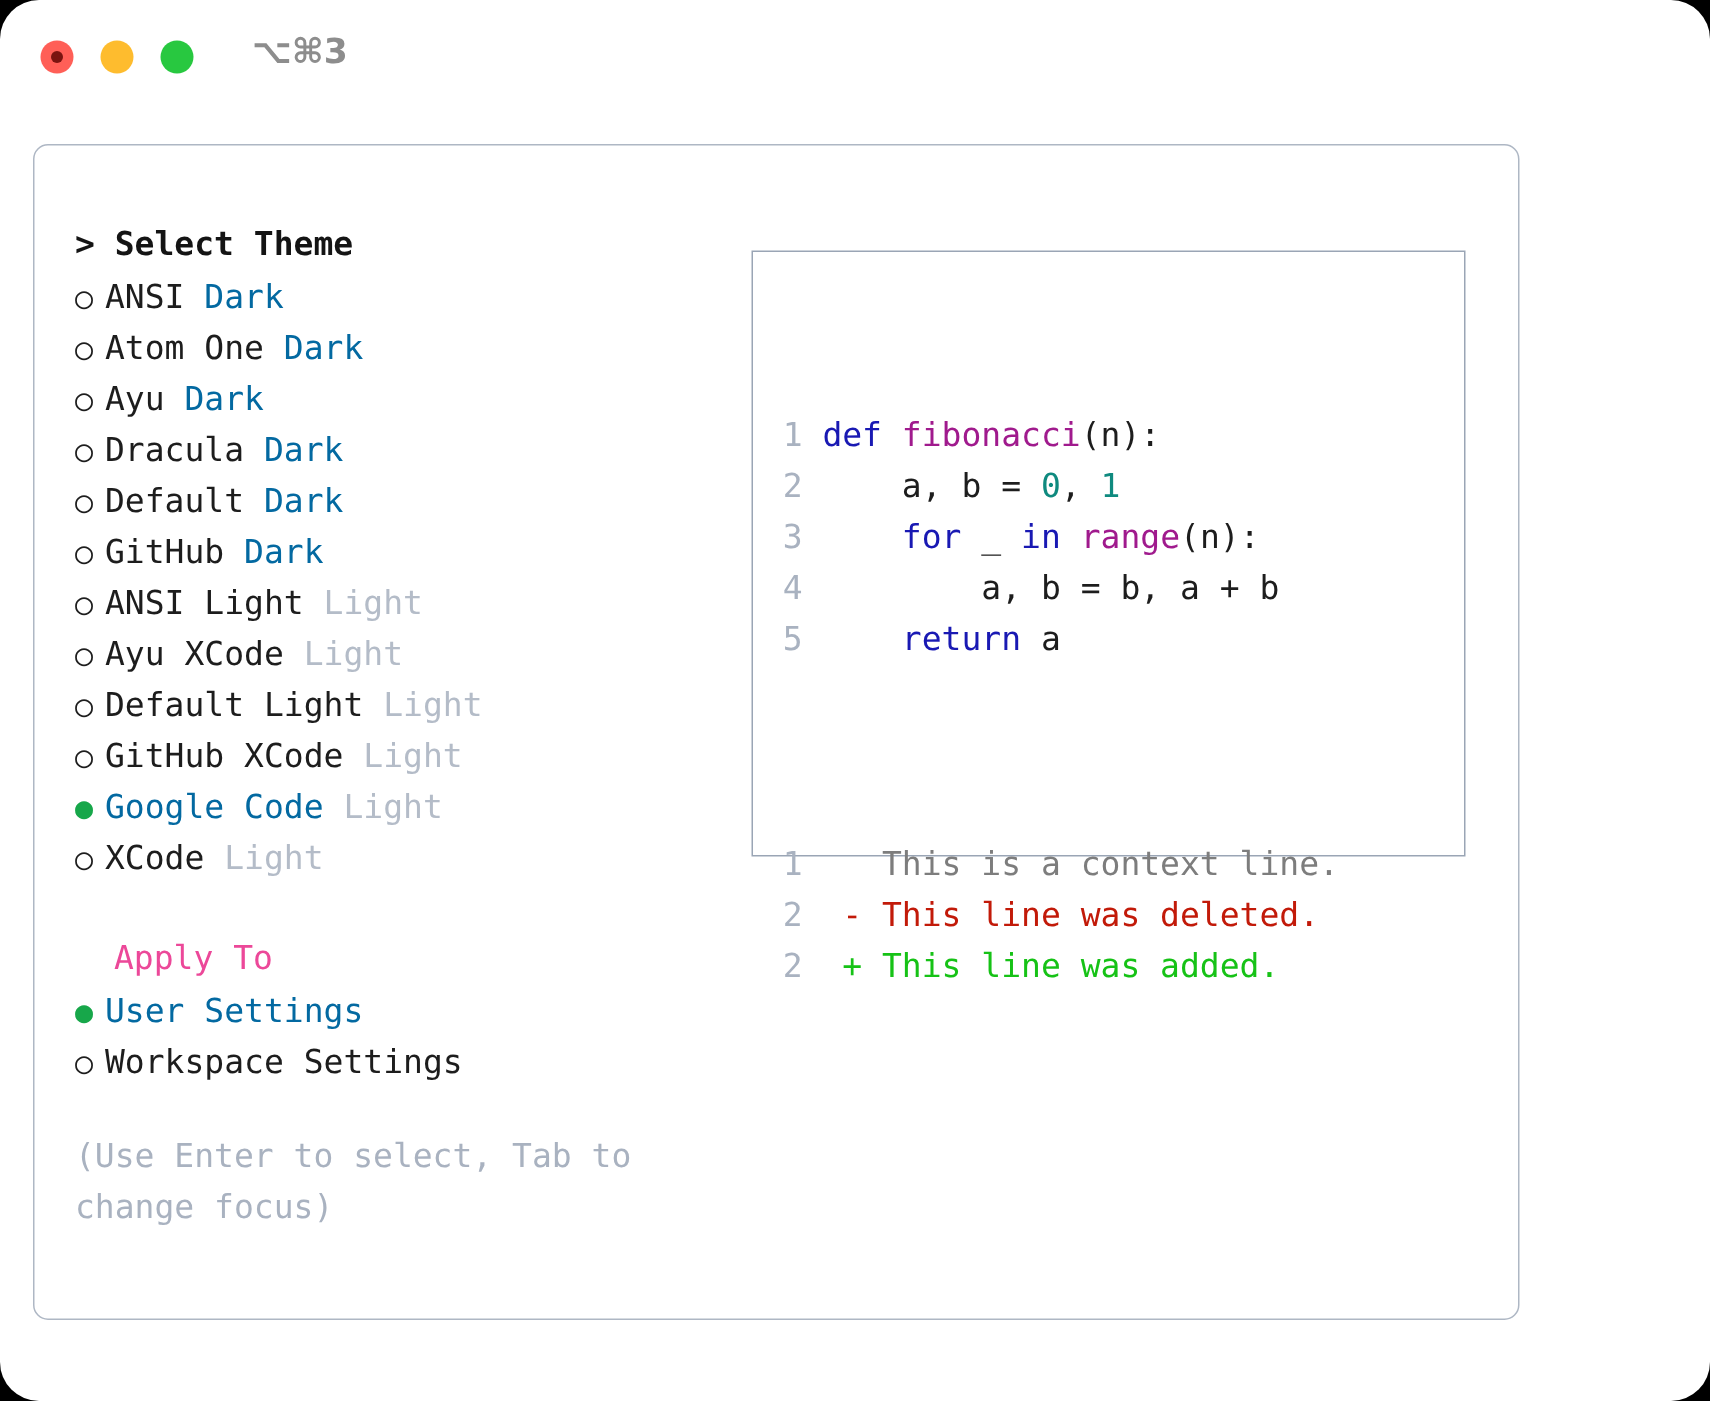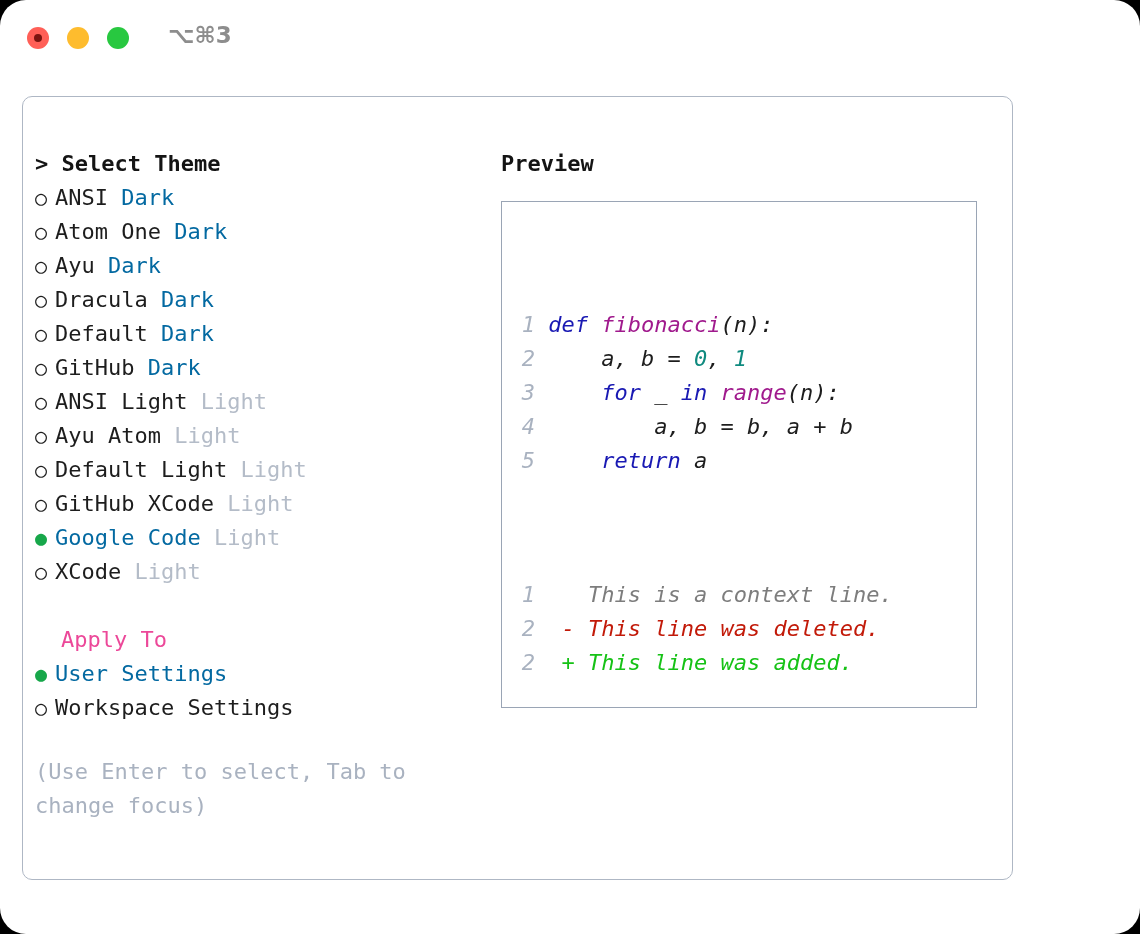--- a/index.html
+++ b/index.html
@@ -71,21 +71,21 @@
     height: 784px;
     border: 1.6px solid #aeb7c4;
     border-radius: 10px;
     box-sizing: border-box;
     background: #ffffff;
   }
 
   
   #left-col {
     position: absolute;
-    left: 12px;
+    left: 27px;
     top: 50px;
     width: 440px;
   }
 
   .section-head {
     font-size: 22px;
     font-weight: bold;
     color: #141414;
     height: 34px;
     line-height: 34px;
@@ -139,47 +139,46 @@
   #preview-title {
     font-size: 22px;
     font-weight: bold;
     color: #141414;
     height: 34px;
     line-height: 34px;
   }
   #preview-box {
     margin-top: 20px;
     width: 476px;
-    height: 507px;
+    height: 404px;
     border: 1.6px solid #9aa5b5;
     box-sizing: border-box;
     background: #ffffff;
     position: relative;
-    font-style: italic;
   }
   #code {
     position: absolute;
     left: 19px;
     top: 38px;
     font-size: 22px;
     line-height: 34px;
     white-space: pre;
   }
   .ln {
     color: #a9b2c0;
     display: inline-block;
     width: 14px;
     text-align: right;
   }
   .kw   { color: #1919b3; }
   .fn   { color: #a01a8d; }
   .num  { color: #0f8a7f; }
   .pl   { color: #1d1d1d; }
 
-  .diff-block { margin-top: 32px; }
+  .diff-block { margin-top: 48px; }
   .d-ctx { color: #7d7d7d; }
   .d-del { color: #c21a09; }
   .d-add { color: #16c216; }
 </style>
 </head>
 <body>
 
 <div id="window">
 
   <div id="titlebar">
@@ -195,40 +194,39 @@
     <div id="left-col">
       <div class="section-head">&gt; Select Theme</div>
       <div id="theme-list">
           <div class="opt-row"><span class="bullet">○</span><span class="opt-label">ANSI </span><span class="tag-dark">Dark</span></div>
           <div class="opt-row"><span class="bullet">○</span><span class="opt-label">Atom One </span><span class="tag-dark">Dark</span></div>
           <div class="opt-row"><span class="bullet">○</span><span class="opt-label">Ayu </span><span class="tag-dark">Dark</span></div>
           <div class="opt-row"><span class="bullet">○</span><span class="opt-label">Dracula </span><span class="tag-dark">Dark</span></div>
           <div class="opt-row"><span class="bullet">○</span><span class="opt-label">Default </span><span class="tag-dark">Dark</span></div>
           <div class="opt-row"><span class="bullet">○</span><span class="opt-label">GitHub </span><span class="tag-dark">Dark</span></div>
           <div class="opt-row"><span class="bullet">○</span><span class="opt-label">ANSI Light </span><span class="tag-light">Light</span></div>
-          <div class="opt-row"><span class="bullet">○</span><span class="opt-label">Ayu Atom </span><span class="tag-light">Light</span></div>
+          <div class="opt-row"><span class="bullet">○</span><span class="opt-label">Ayu XCode </span><span class="tag-light">Light</span></div>
           <div class="opt-row"><span class="bullet">○</span><span class="opt-label">Default Light </span><span class="tag-light">Light</span></div>
           <div class="opt-row"><span class="bullet">○</span><span class="opt-label">GitHub XCode </span><span class="tag-light">Light</span></div>
           <div class="opt-row selected"><span class="bullet sel">●</span><span class="opt-label">Google Code </span><span class="tag-light">Light</span></div>
           <div class="opt-row"><span class="bullet">○</span><span class="opt-label">XCode </span><span class="tag-light">Light</span></div>
         </div>
 
       <div class="gap"></div>
 
       <div class="section-head plain" style="padding-left:26px;">Apply To</div>
       <div id="apply-list">
           <div class="opt-row selected"><span class="bullet sel">●</span><span class="opt-label">User Settings</span></div>
           <div class="opt-row"><span class="bullet">○</span><span class="opt-label">Workspace Settings</span></div>
         </div>
 
       <div id="hint">(Use Enter to select, Tab to change focus)</div>
     </div>
 
     <div id="right-col">
-      <div id="preview-title">Preview</div>
       <div id="preview-box">
         <div id="code">
           <div id="code-lines"><div><span class="ln">1</span><span class="pl"> </span><span class="kw">def </span><span class="fn">fibonacci</span><span class="pl">(n):</span></div><div><span class="ln">2</span><span class="pl"> </span><span class="pl">    a, b = </span><span class="num">0</span><span class="pl">, </span><span class="num">1</span></div><div><span class="ln">3</span><span class="pl"> </span><span class="pl">    </span><span class="kw">for</span><span class="pl"> _ </span><span class="kw">in</span><span class="pl"> </span><span class="fn">range</span><span class="pl">(n):</span></div><div><span class="ln">4</span><span class="pl"> </span><span class="pl">        a, b = b, a + b</span></div><div><span class="ln">5</span><span class="pl"> </span><span class="pl">    </span><span class="kw">return</span><span class="pl"> a</span></div></div>
           <div id="diff-lines" class="diff-block"><div><span class="ln">1</span><span class="d-ctx">    </span><span class="d-ctx">This is a context line.</span></div><div><span class="ln">2</span><span class="d-del">  - </span><span class="d-del">This line was deleted.</span></div><div><span class="ln">2</span><span class="d-add">  + </span><span class="d-add">This line was added.</span></div></div>
         </div>
       </div>
     </div>
 
   </div>
 </div>

